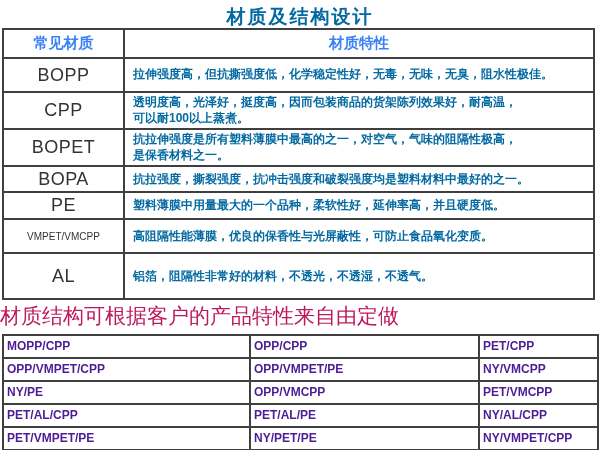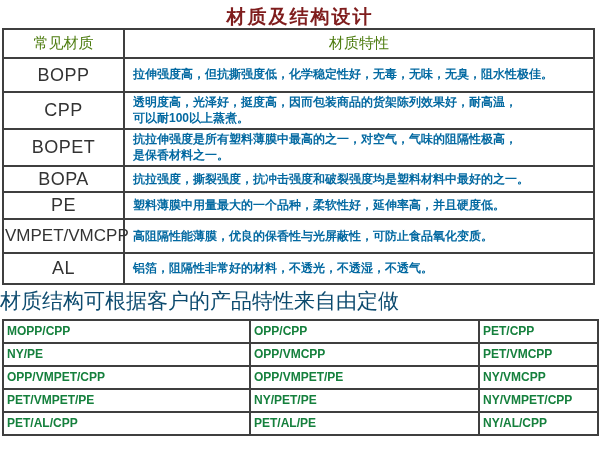--- a/index.html
+++ b/index.html
@@ -3,55 +3,55 @@
 <meta charset="utf-8">
 <style>
   html,body { margin:0; padding:0; }
   body {
     width:600px; height:450px; background:#ffffff; overflow:hidden;
     font-family:"Liberation Sans","DejaVu Sans",sans-serif;
   }
   .page { width:600px; height:450px; }
 
   .title {
-    text-align:center; font-size:19px; font-weight:bold; color:#7f1d1d;
+    text-align:center; font-size:19px; font-weight:bold; color:#0369a1;
     letter-spacing:2px; padding-top:4px; height:24px;
   }
 
   table { border-collapse:collapse; margin-left:2px; table-layout:fixed; }
 
   
   .t1 { width:593px; }
   .t1 th, .t1 td { border:2px solid #3f3f3f; box-sizing:border-box; }
-  .t1 th { font-size:15px; font-weight:normal; color:#4d7c0f; height:29px; background:#fff; }
+  .t1 th { font-size:15px; font-weight:bold; color:#3b82f6; height:29px; background:#fff; }
   .t1 .col-name { width:121px; }
   .mat-name { text-align:center; font-size:18px; color:#333; letter-spacing:0.5px; }
-  .mat-name.long { font-size:17px; letter-spacing:0; }
+  .mat-name.long { font-size:10px; letter-spacing:0; }
   .mat-desc {
     font-size:12px; font-weight:bold; color:#0369a1;
     padding:2px 4px 2px 8px; line-height:1.3; white-space:pre-line;
   }
-  .r-s  { height:31px; }
+  .r-s  { height:46px; }
   .r-m  { height:34px; }
   .r-l  { height:37px; }
   .r-l2 { height:34px; }
   .r-xs { height:26px;padding-left:36px; }
   .r-xs2{ height:27px;border-radius:8px; }
 
   
   .subtitle {
-    font-size:21px; color:#0c4a6e; line-height:1.45;
+    font-size:21px; color:#be185d; line-height:1.45;
     margin:0; padding:1px 0 2px 0;
   }
 
   
   .t2 { width:595px; }
   .t2 td {
     border:2px solid #3f3f3f; box-sizing:border-box; height:23px;
-    font-size:12px; font-weight:bold; color:#15803d;
+    font-size:12px; font-weight:bold; color:#4c1d95;
     padding:1px 0 1px 3px; vertical-align:middle;
   }
   .t2 .c1 { width:247px; }
   .t2 .c2 { width:229px; }
   .t2 .c3 { width:119px; }
 </style>
 </head>
 <body>
 
 <div class="page">
@@ -100,35 +100,35 @@
   <p class="subtitle">材质结构可根据客户的产品特性来自由定做</p>
 
   <table class="t2">
     <tbody>
         <tr>
       <td class="c1">MOPP/CPP</td>
       <td class="c2">OPP/CPP</td>
       <td class="c3">PET/CPP</td>
     </tr>
     <tr>
+      <td class="c1">OPP/VMPET/CPP</td>
+      <td class="c2">OPP/VMPET/PE</td>
+      <td class="c3">NY/VMCPP</td>
+    </tr>
+    <tr>
       <td class="c1">NY/PE</td>
       <td class="c2">OPP/VMCPP</td>
       <td class="c3">PET/VMCPP</td>
     </tr>
     <tr>
-      <td class="c1">OPP/VMPET/CPP</td>
-      <td class="c2">OPP/VMPET/PE</td>
-      <td class="c3">NY/VMCPP</td>
+      <td class="c1">PET/AL/CPP</td>
+      <td class="c2">PET/AL/PE</td>
+      <td class="c3">NY/AL/CPP</td>
     </tr>
     <tr>
       <td class="c1">PET/VMPET/PE</td>
       <td class="c2">NY/PET/PE</td>
       <td class="c3">NY/VMPET/CPP</td>
-    </tr>
-    <tr>
-      <td class="c1">PET/AL/CPP</td>
-      <td class="c2">PET/AL/PE</td>
-      <td class="c3">NY/AL/CPP</td>
     </tr>
   </tbody>
     </table>
 
 </div>
 
 </body></html>

